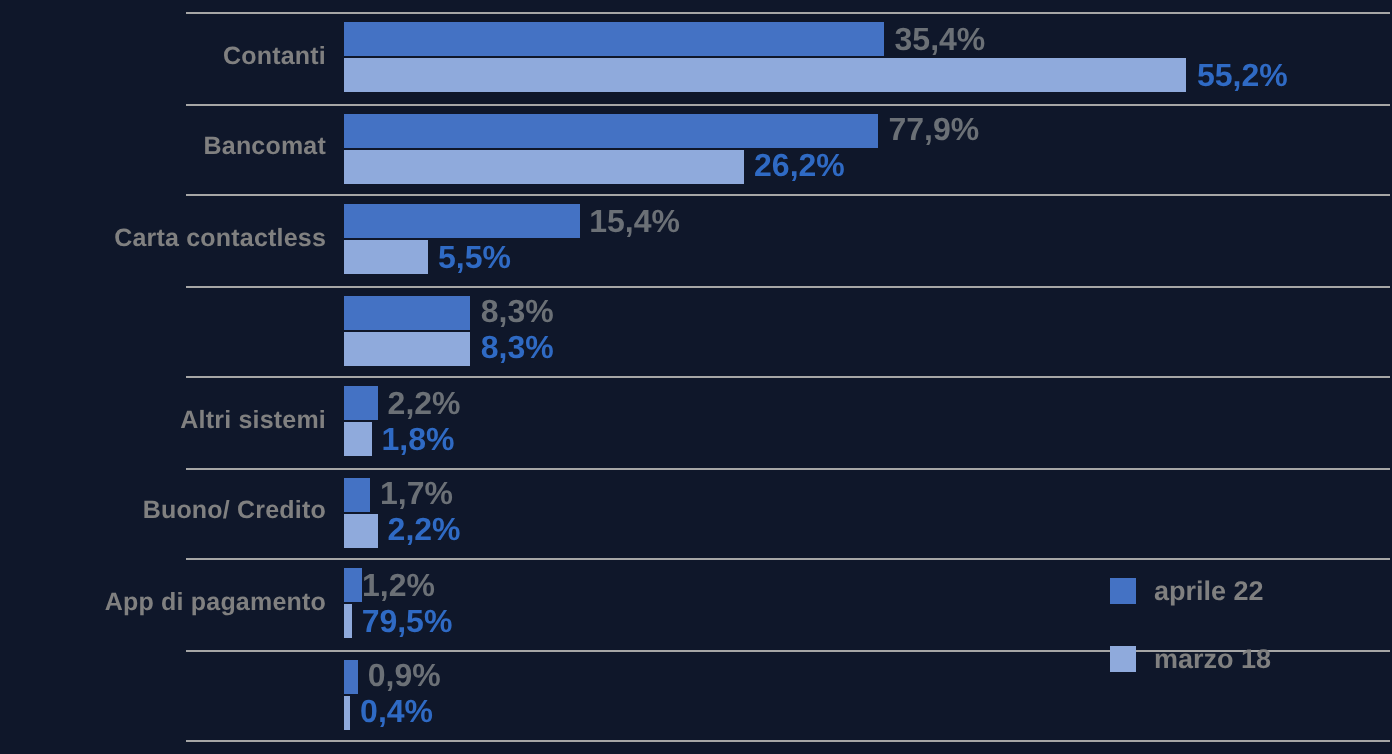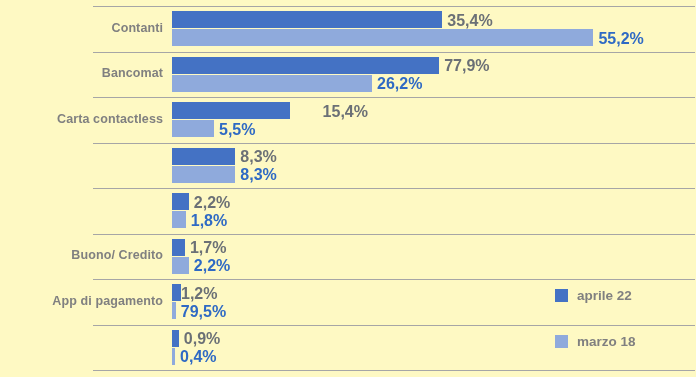--- a/index.html
+++ b/index.html
@@ -7,21 +7,21 @@
     padding: 0;
     background: #ffffff;
   }
   body {
     font-family: "Liberation Sans", sans-serif;
   }
   #chart-root {
     position: relative;
     width: 696px;
     height: 377px;
-    background: #fef9c3;
+    background: #0f172a;
     overflow: hidden;
   }
 
   
   .rows-area {
     position: absolute;
     left: 0;
     top: 0;
     width: 696px;
     height: 377px;
@@ -109,27 +109,28 @@
       <div class="bar-value s0" style="left: 447.28px; top: 11.75px; color: rgb(107, 112, 118);">35,4%</div>
       <div class="bar s1" style="width: 421.454px; top: 29.25px; background: rgb(143, 170, 220);"></div>
       <div class="bar-value s1" style="left: 598.454px; top: 29.75px; color: rgb(47, 106, 196);">55,2%</div>
       <div class="cat-label" style="top: 66.25px; color: rgb(128, 128, 128);">Bancomat</div>
       <div class="bar s0" style="width: 267.226px; top: 56.75px; background: rgb(68, 114, 196);"></div>
       <div class="bar-value s0" style="left: 444.226px; top: 57.25px; color: rgb(107, 112, 118);">77,9%</div>
       <div class="bar s1" style="width: 200.038px; top: 74.75px; background: rgb(143, 170, 220);"></div>
       <div class="bar-value s1" style="left: 377.038px; top: 75.25px; color: rgb(47, 106, 196);">26,2%</div>
       <div class="cat-label" style="top: 111.75px; color: rgb(128, 128, 128);">Carta contactless</div>
       <div class="bar s0" style="width: 117.58px; top: 102.25px; background: rgb(68, 114, 196);"></div>
-      <div class="bar-value s0" style="left: 294.58px; top: 102.75px; color: rgb(107, 112, 118); margin-left: 28px;">15,4%</div>
+      <div class="bar-value s0" style="left: 294.58px; top: 102.75px; color: rgb(107, 112, 118);">15,4%</div>
       <div class="bar s1" style="width: 41.9927px; top: 120.25px; background: rgb(143, 170, 220);"></div>
       <div class="bar-value s1" style="left: 218.993px; top: 120.75px; color: rgb(47, 106, 196);">5,5%</div>
       <div class="bar s0" style="width: 63.3708px; top: 147.75px; background: rgb(68, 114, 196);"></div>
       <div class="bar-value s0" style="left: 240.371px; top: 148.25px; color: rgb(107, 112, 118);">8,3%</div>
       <div class="bar s1" style="width: 63.3708px; top: 165.75px; background: rgb(143, 170, 220);"></div>
       <div class="bar-value s1" style="left: 240.371px; top: 166.25px; color: rgb(47, 106, 196);">8,3%</div>
+      <div class="cat-label" style="top: 202.75px; color: rgb(128, 128, 128);">Altri sistemi</div>
       <div class="bar s0" style="width: 16.7971px; top: 193.25px; background: rgb(68, 114, 196);"></div>
       <div class="bar-value s0" style="left: 193.797px; top: 193.75px; color: rgb(107, 112, 118);">2,2%</div>
       <div class="bar s1" style="width: 13.7431px; top: 211.25px; background: rgb(143, 170, 220);"></div>
       <div class="bar-value s1" style="left: 190.743px; top: 211.75px; color: rgb(47, 106, 196);">1,8%</div>
       <div class="cat-label" style="top: 248.25px; color: rgb(128, 128, 128);">Buono/ Credito</div>
       <div class="bar s0" style="width: 12.9796px; top: 238.75px; background: rgb(68, 114, 196);"></div>
       <div class="bar-value s0" style="left: 189.98px; top: 239.25px; color: rgb(107, 112, 118);">1,7%</div>
       <div class="bar s1" style="width: 16.7971px; top: 256.75px; background: rgb(143, 170, 220);"></div>
       <div class="bar-value s1" style="left: 193.797px; top: 257.25px; color: rgb(47, 106, 196);">2,2%</div>
       <div class="cat-label" style="top: 293.75px; color: rgb(128, 128, 128);">App di pagamento</div>
@@ -140,18 +141,18 @@
       <div class="bar s0" style="width: 6.87153px; top: 329.75px; background: rgb(68, 114, 196);"></div>
       <div class="bar-value s0" style="left: 183.872px; top: 330.25px; color: rgb(107, 112, 118);">0,9%</div>
       <div class="bar s1" style="width: 3.05401px; top: 347.75px; background: rgb(143, 170, 220);"></div>
       <div class="bar-value s1" style="left: 180.054px; top: 348.25px; color: rgb(47, 106, 196);">0,4%</div>
     </div>
   <div class="legend" id="legend">
       <div class="legend-item" style="left: 543px; top: 288px;">
         <span class="legend-swatch s0" style="background: rgb(68, 114, 196);"></span>
         <span class="legend-label">aprile 22</span>
       </div>
-      <div class="legend-item" style="left: 543px; top: 334px; text-align: center;">
+      <div class="legend-item" style="left: 543px; top: 322px; text-align: center;">
         <span class="legend-swatch s1" style="background: rgb(143, 170, 220);"></span>
         <span class="legend-label">marzo 18</span>
       </div>
     </div>
 </div>
 
 </body></html>

